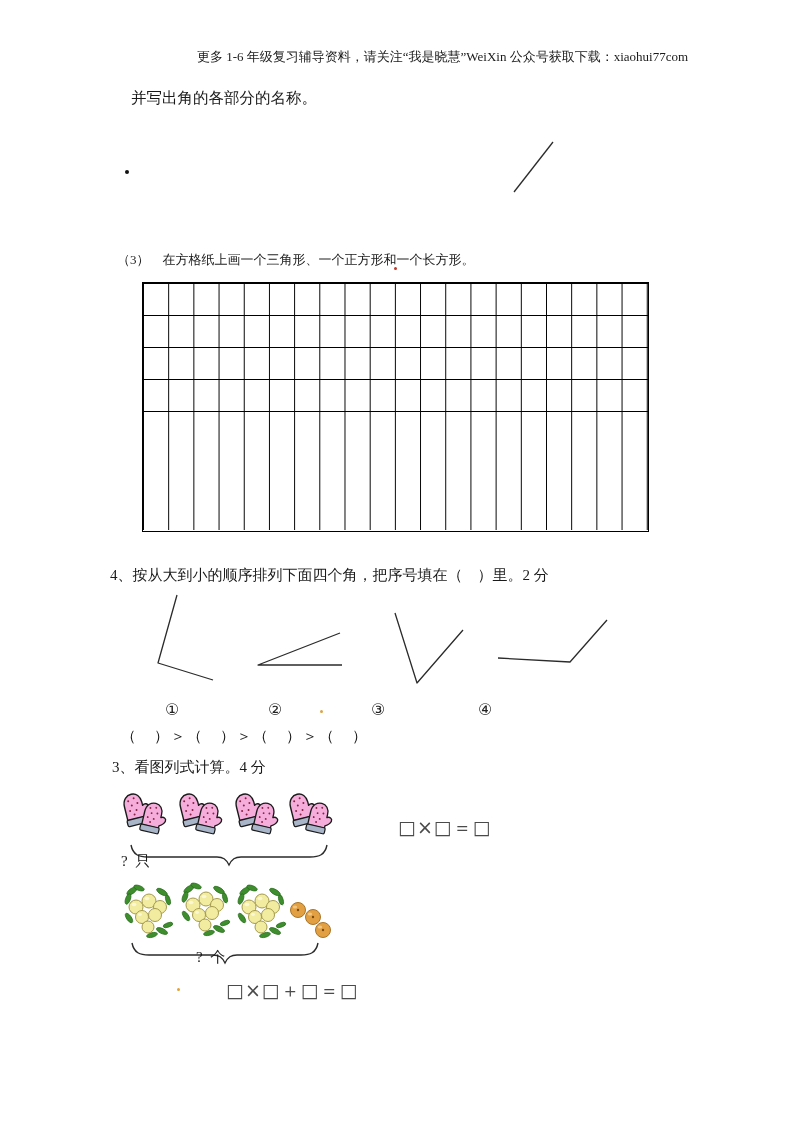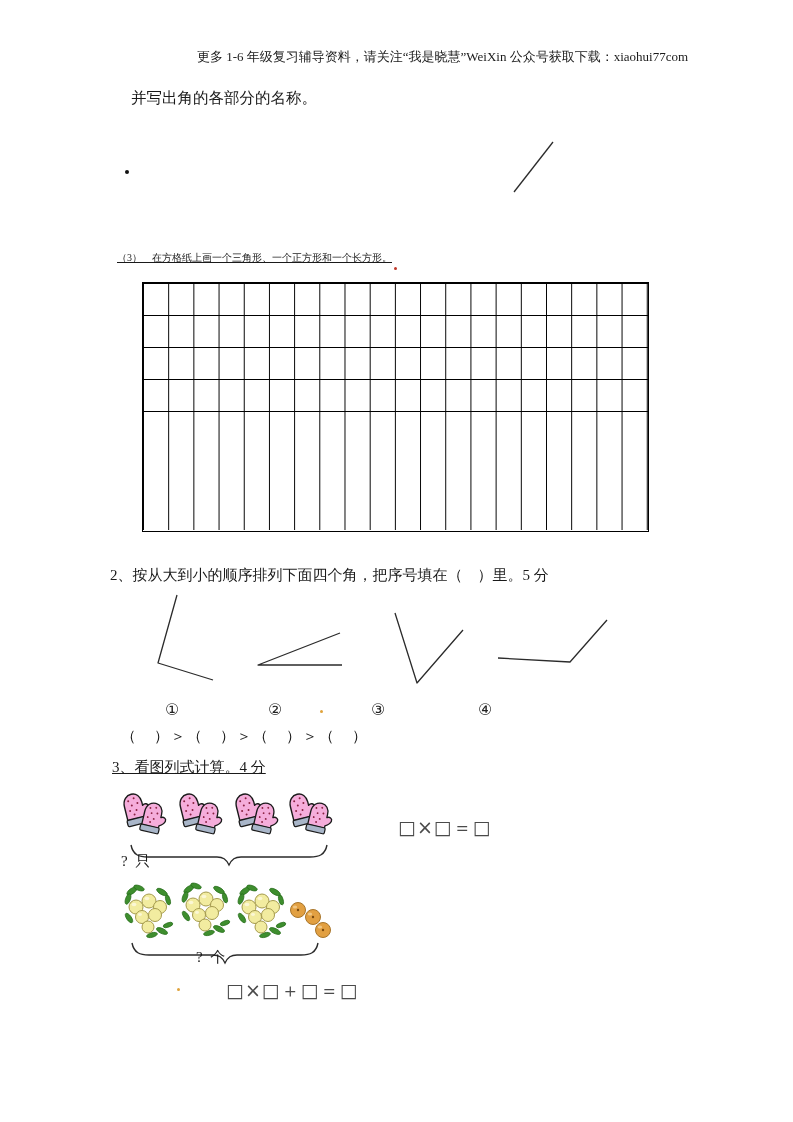--- a/index.html
+++ b/index.html
@@ -4,24 +4,24 @@
 <style>
   html,body{margin:0;padding:0;}
   body{
     width:793px;height:1122px;background:#ffffff;position:relative;overflow:hidden;
     font-family:"Liberation Serif","DejaVu Serif",serif;color:#1a1a1a;
   }
   .abs{position:absolute;}
   .t{position:absolute;white-space:pre;line-height:1.25;}
   .hdr{left:168px;top:49px;font-size:13px;margin-left:29px;}
   .t1{left:131px;top:88px;font-size:15.5px;}
-  .t2{left:117px;top:252px;font-size:10px;text-decoration:underline;}
+  .t2{left:117px;top:252px;font-size:13px;}
   .t3{left:110px;top:566px;font-size:15px;}
   .t4{left:121px;top:727px;font-size:15px;letter-spacing:1.5px;}
-  .t5{left:112px;top:758px;font-size:15px;text-decoration:underline;}
+  .t5{left:112px;top:758px;font-size:15px;}
   .qlabel{font-size:15px;}
   .eq{font-size:19px;color:#4a4a4a;letter-spacing:1px;font-family:"DejaVu Sans","Liberation Sans",sans-serif;}
   .circ-label{position:absolute;font-size:16px;font-family:"DejaVu Sans","Liberation Sans",sans-serif;color:#222;}
   .dot{position:absolute;border-radius:50%;}
   .dot-black{width:4px;height:4px;background:#111;}
   .dot-red{width:3px;height:3px;background:#c0392b;}
   .dot-orange{width:3px;height:3px;background:#e0a33c;}
   .grid{
     position:absolute;left:142px;top:282px;width:507px;height:250px;
     border:1.5px solid #000;box-sizing:border-box;background:#fff;
@@ -54,21 +54,21 @@
 </svg>
 
 <div class="t t2">（3）　在方格纸上画一个三角形、一个正方形和一个长方形。</div>
 <div class="dot dot-red" style="left:394px;top:267px;"></div>
 
 <div class="grid">
   <div class="grid-top"></div>
   <div class="grid-bottom"></div>
 </div>
 
-<div class="t t3">2、按从大到小的顺序排列下面四个角，把序号填在（　）里。5 分</div>
+<div class="t t3">4、按从大到小的顺序排列下面四个角，把序号填在（　）里。2 分</div>
 
 <svg class="abs" style="left:120px;top:590px;" width="545" height="100" viewBox="0 0 545 100" fill="none" stroke="#2b2b2b" stroke-width="1.3" stroke-linejoin="round">
   <polyline points="57,5 38,73 93,90"></polyline>
   <polyline points="220,43 138,75 222,75"></polyline>
   <polyline points="275,23 297,93 343,40"></polyline>
   <polyline points="378,68 450,72 487,30"></polyline>
 </svg>
 
 <div class="circ-label" style="left:165px;top:700px;">①</div>
 <div class="circ-label" style="left:268px;top:700px;">②</div>

